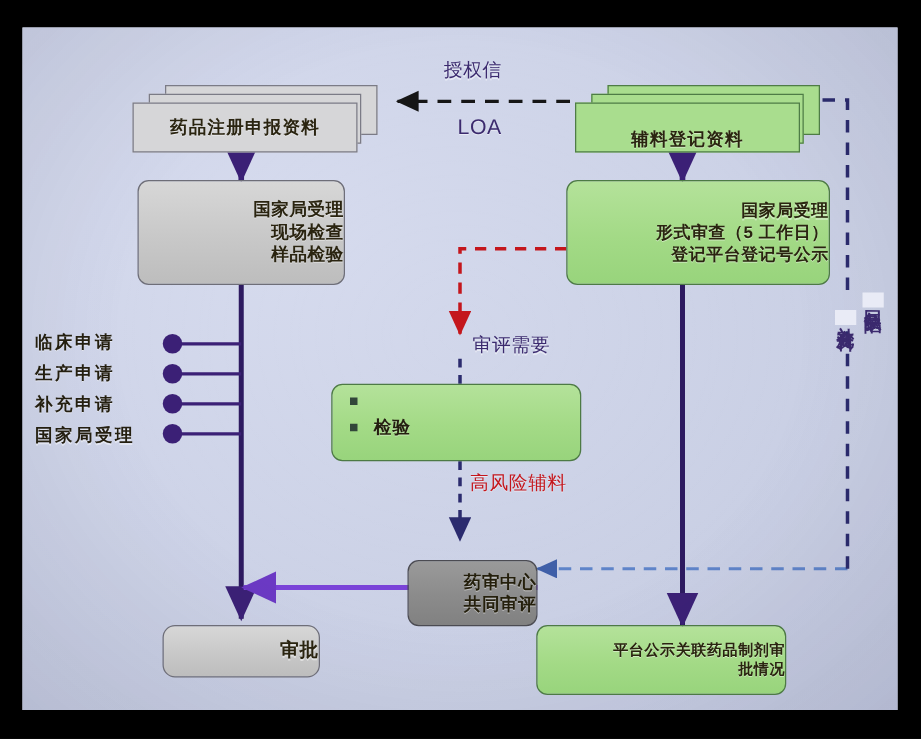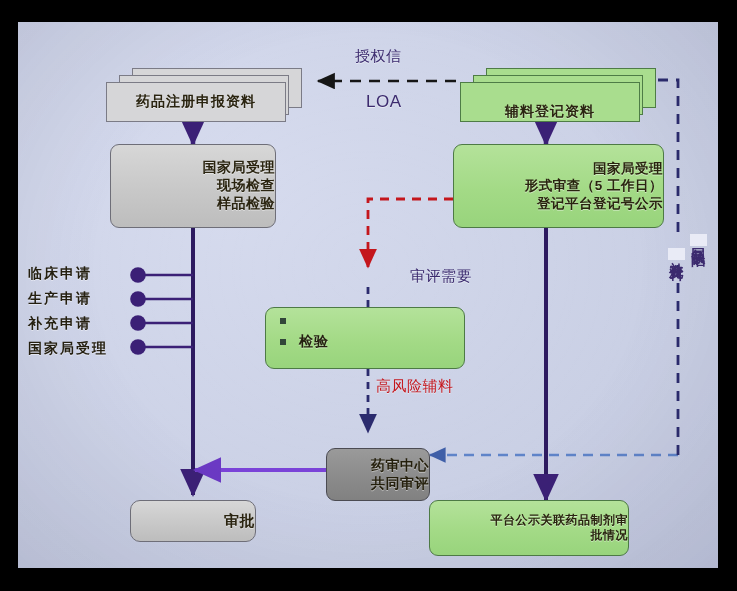--- a/index.html
+++ b/index.html
@@ -251,21 +251,21 @@
       <div>登记平台登记号公示</div>
     </div>
 
     <div class="applist" style="left:10px; top:243px;">
       <div class="item" style="font-size:14px;">临床申请</div>
       <div class="item" style="font-size:14px;">生产申请</div>
       <div class="item" style="font-size:14px;">补充申请</div>
       <div class="item" style="font-size:14px;">国家局受理</div>
     </div>
 
-    <div class="label lbl-purple" style="left:360px; top:245px; font-size:15px;margin-left:32px;">审评需要</div>
+    <div class="label lbl-purple" style="left:360px; top:245px; font-size:15px;">审评需要</div>
 
     <div class="node green" style="left:247px; top:285px; width:200px; height:62px;"></div>
     <div class="bullets" style="left:262px; top:296px;">
       <div class="brow">
         <span class="bsq"></span>
       </div>
       <div class="brow">
         <span class="bsq"></span>
         <span class="btxt" style="font-size:14px;">检验</span>
       </div>

